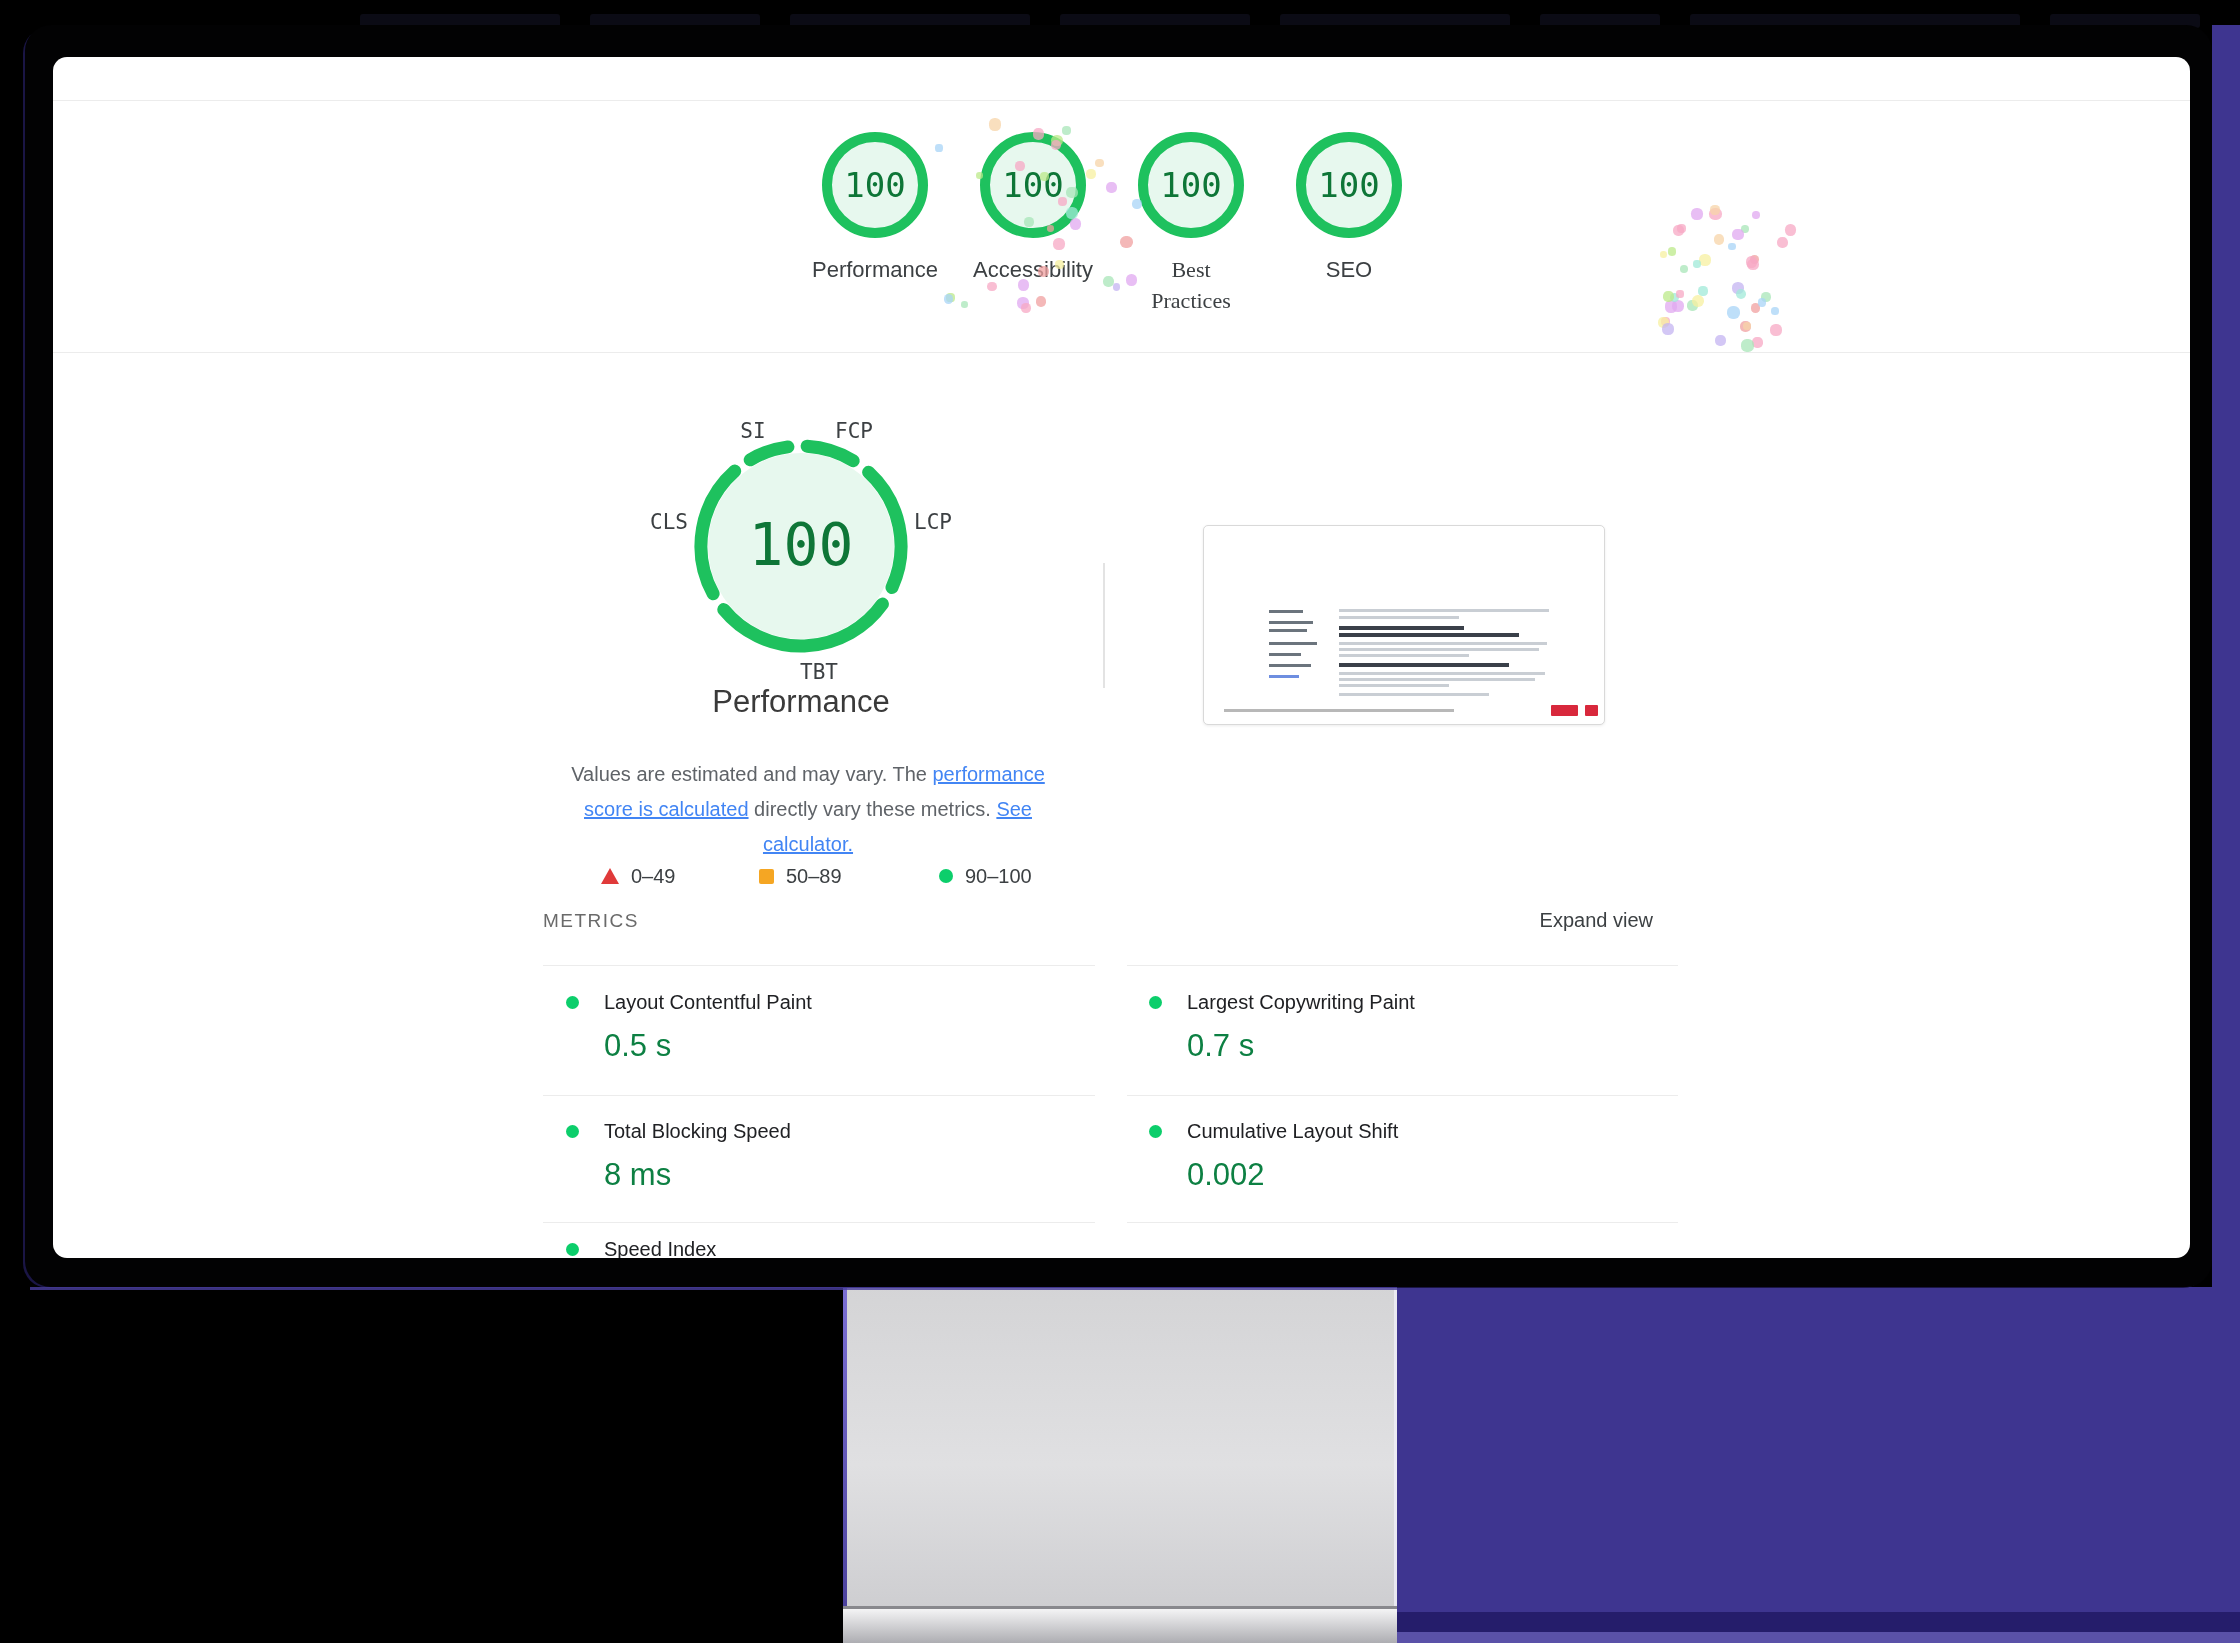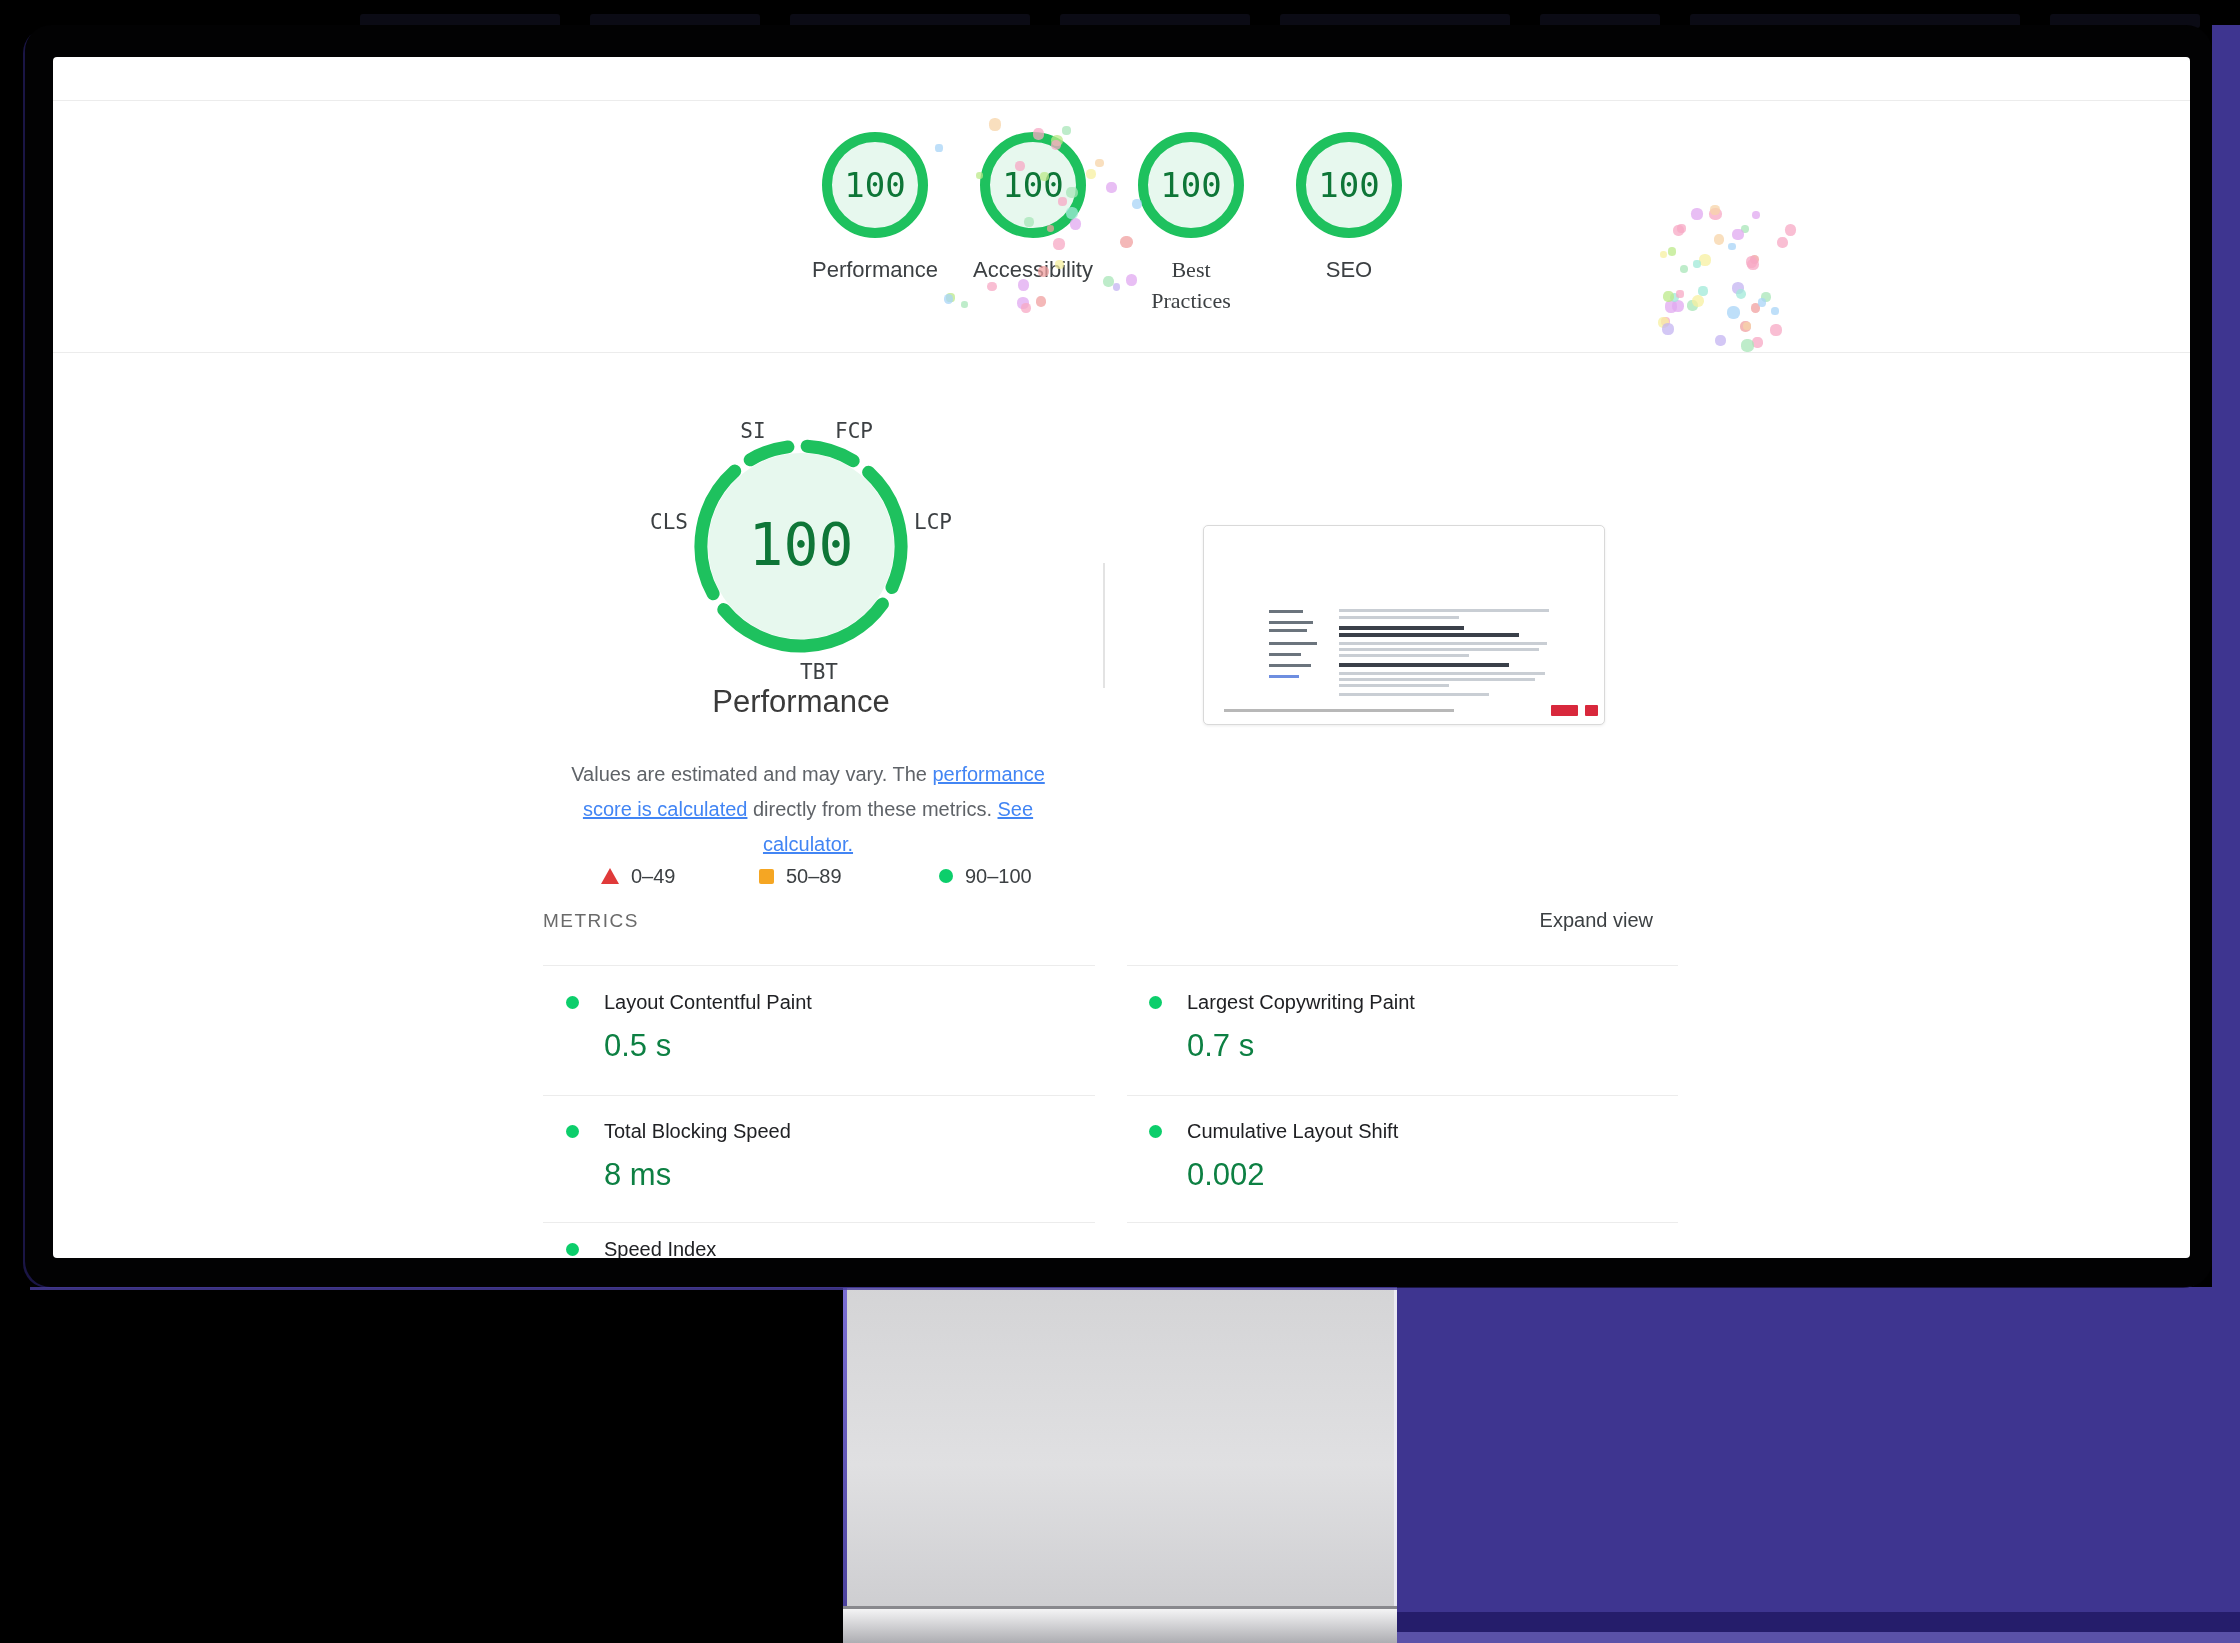--- a/index.html
+++ b/index.html
@@ -18,21 +18,21 @@
   .glow-line{left:30px;top:1287px;width:1367px;height:3px;background:#4a3f9d;opacity:.8;}
   .stand{left:843px;top:1287px;width:554px;height:356px;
          background:linear-gradient(180deg,#d4d4d6 0%,#e0e0e2 50%,#cecED1 90%);}
   .stand-left-edge{left:0;top:0;width:4px;height:100%;
          background:linear-gradient(180deg,#7b6fd4,#463c96);}
   .stand-right-edge{right:0;top:0;width:3px;height:100%;background:#efeef8;opacity:.8;}
   .stand-lip{left:0;top:319px;width:100%;height:37px;border-top:3px solid #88888d;
          background:linear-gradient(180deg,#f4f4f5,#a7a7ac);}
 
   
-  .screen{left:53px;top:57px;width:2137px;height:1201px;background:#fff;overflow:hidden;border-radius:4px;}
+  .screen{left:53px;top:57px;width:2137px;height:1201px;background:#fff;overflow:hidden;border-radius:14px;}
   .hline{position:absolute;height:1px;background:#ececec;}
 
   
   .mini-gauge{position:absolute;top:75px;width:106px;height:230px;cursor:pointer;}
   .mg-ring{position:absolute;left:0;top:0;width:86px;height:86px;border:10px solid #1ec15e;
            border-radius:50%;background:#e7f8ee;display:flex;align-items:center;justify-content:center;}
   .mg-score{font-family:"DejaVu Sans Mono",monospace;font-size:34px;color:#0e7637;}
   .mg-label{position:absolute;left:-32px;top:122px;width:170px;text-align:center;
             font-size:22px;line-height:31px;color:#3c4043;}
   .mg-label.wrap{width:116px;left:-5px;font-family:Liberation Serif, serif;}
@@ -269,21 +269,21 @@
       <div class="t-line" style="left:135px;top:146px;width:206px"></div>
       <div class="t-line" style="left:135px;top:152px;width:196px"></div>
       <div class="t-line" style="left:135px;top:158px;width:110px"></div>
       <div class="t-line" style="left:135px;top:167px;width:150px"></div>
       <div class="t-cookie"></div>
       <div class="t-cbtn1"></div>
       <div class="t-cbtn2"></div>
     </div>
 
     <div class="abs disclaimer">
-      <span>Values are estimated and may vary. The </span><a class="lnk">performance score is calculated</a><span> directly from these metrics. </span><a class="lnk">See calculator.</a>
+      <span>Values are estimated and may vary. The </span><a class="lnk">performance score is calculated</a><span> directly vary these metrics. </span><a class="lnk">See calculator.</a>
     </div>
 
     <div class="legend-item" style="left:548px">
       <div class="tri"></div>
       <span class="leg-label">0–49</span>
     </div>
     <div class="legend-item" style="left:706px">
       <div class="sq"></div>
       <span class="leg-label">50–89</span>
     </div>

